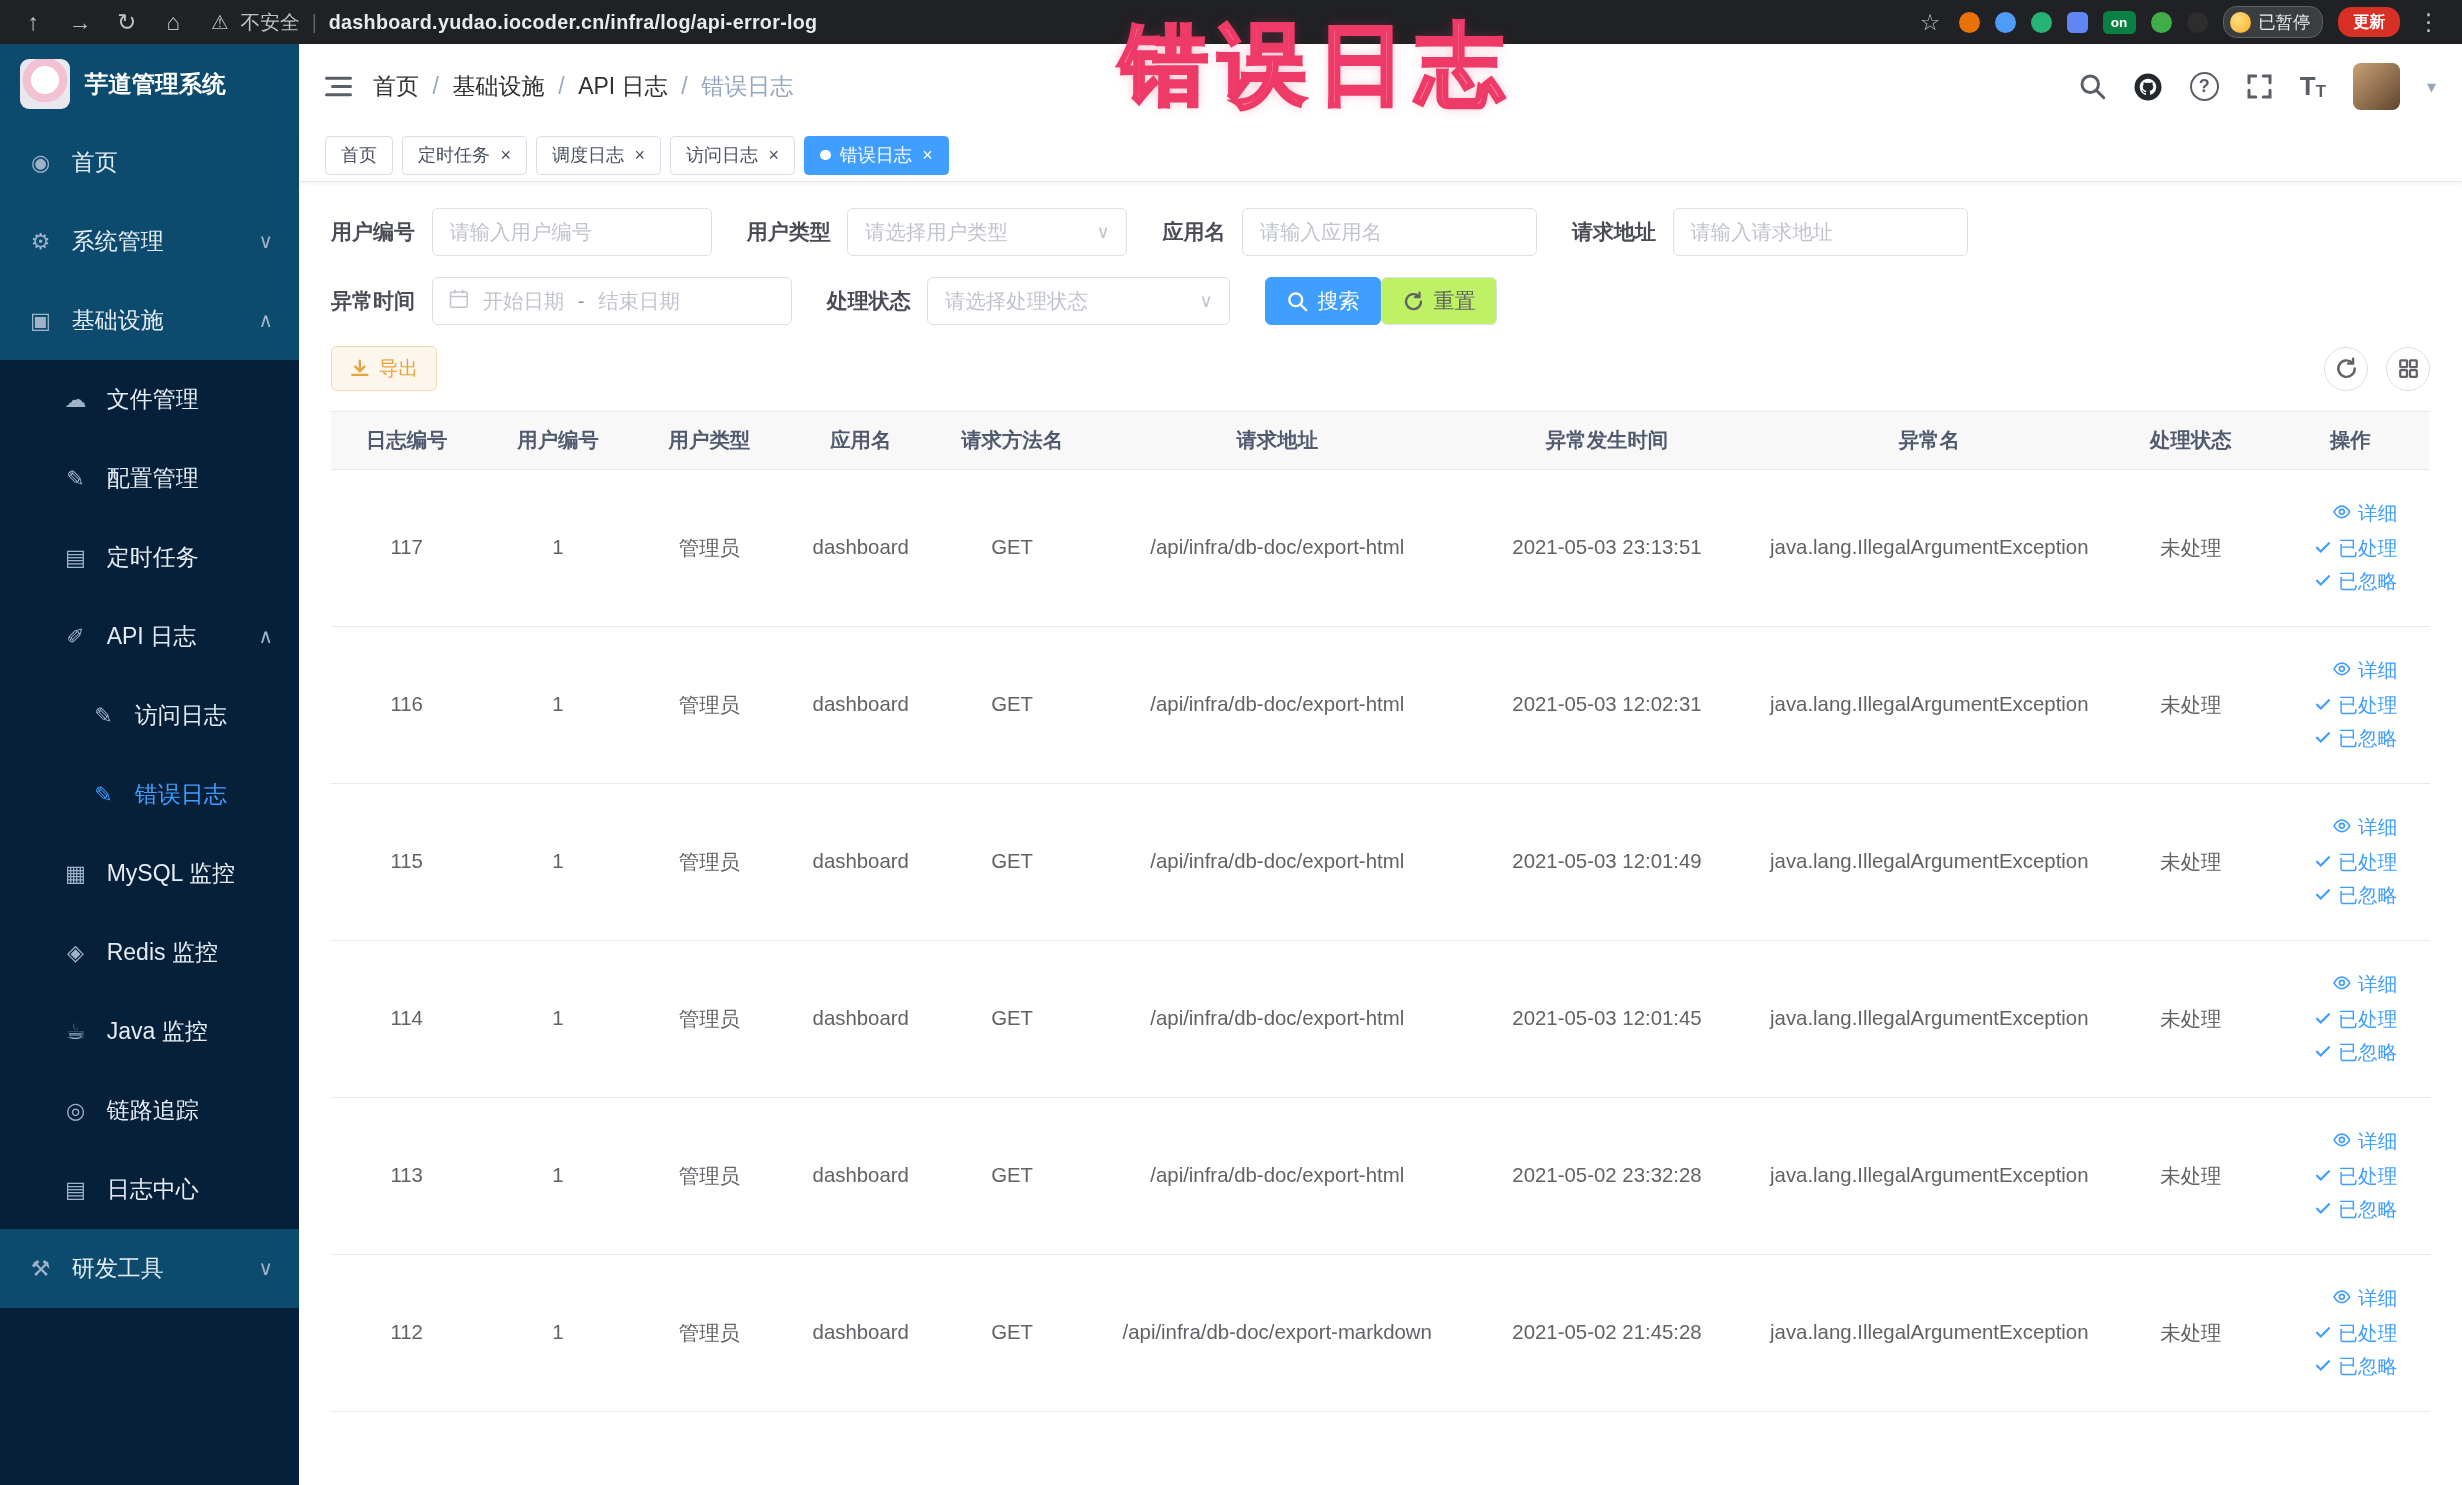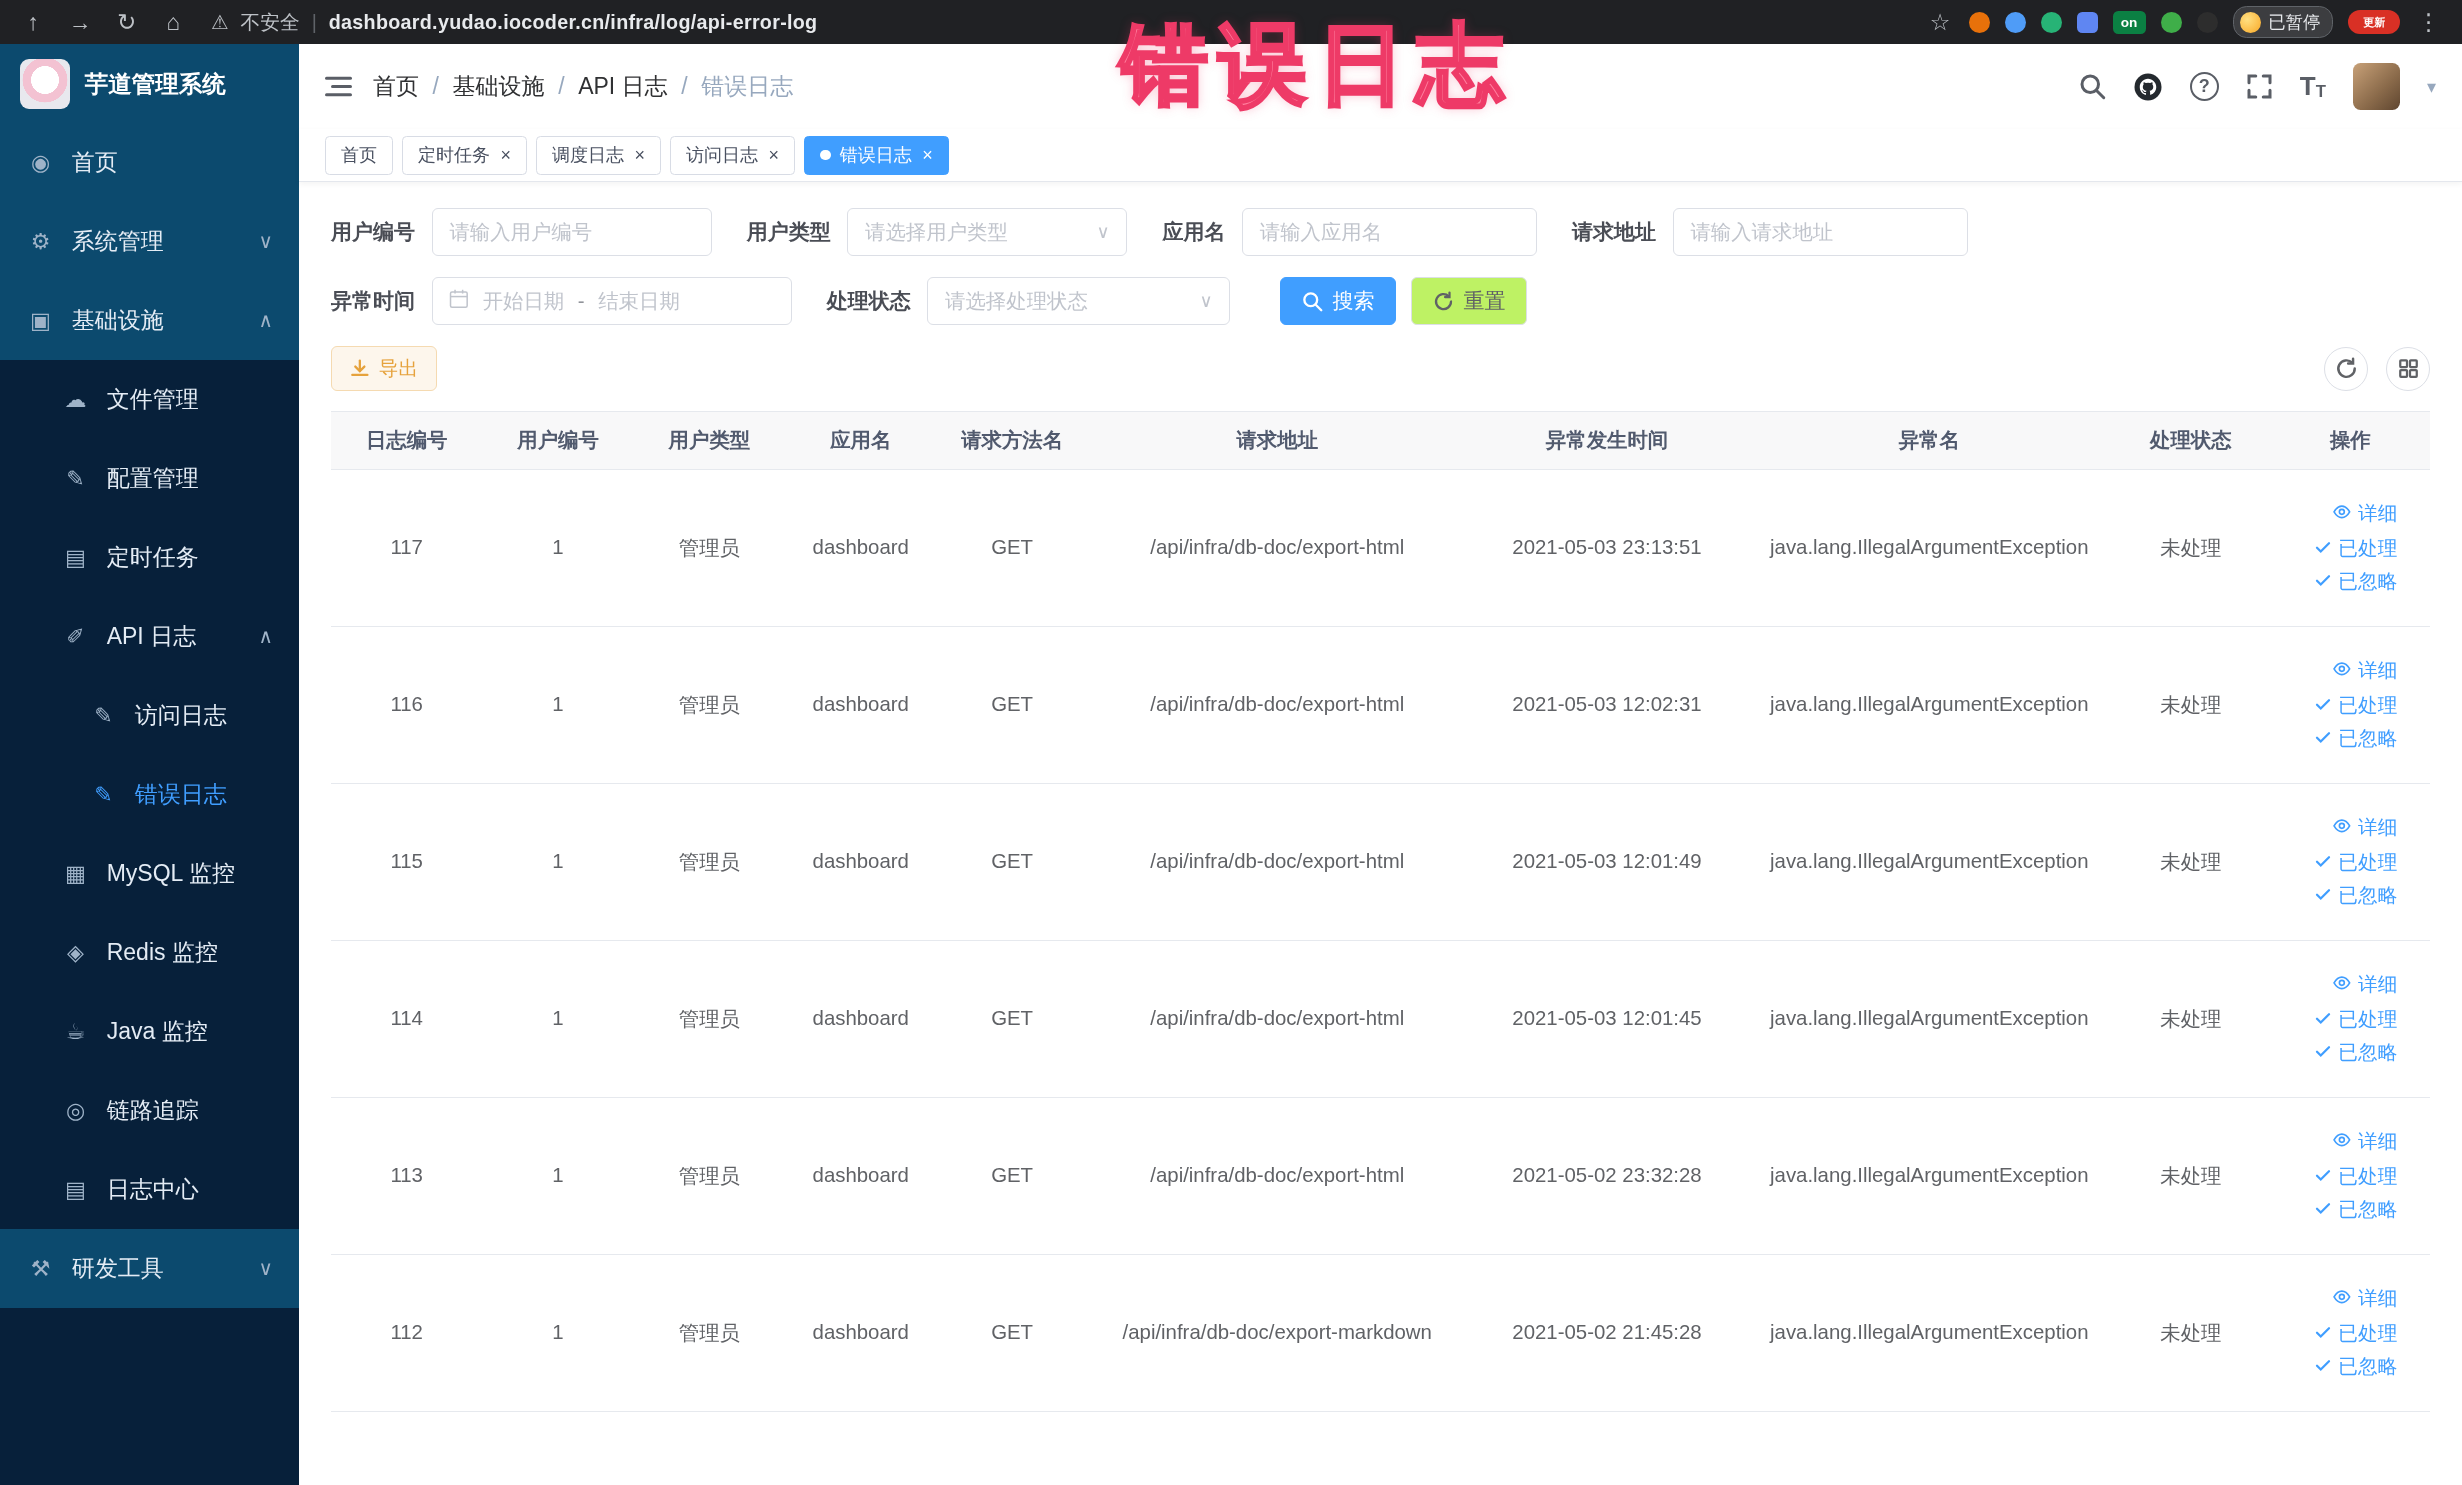--- a/index.html
+++ b/index.html
@@ -26,21 +26,21 @@
   .chrome-right { margin-left:auto; display:flex; align-items:center; gap:15px; }
   .ext { width:21px; height:21px; border-radius:50%; flex:0 0 auto; }
   .ext.sq { border-radius:5.3px; }
   .on-badge { width:33px; height:23px; border-radius:5.3px; background:#0b8043; color:#fff;
               font-size:13.6px; font-weight:700; display:flex; align-items:center; justify-content:center; }
   .paused { display:flex; align-items:center; gap:7.6px; background:#3c3d40;
             border:0.8px solid #5f6368; border-radius:13.6px; padding:3px 12px 3px 6px;
             color:#e8eaed; font-size:17.4px; }
   .paused-emoji { width:21px; height:21px; border-radius:50%;
                   background:radial-gradient(circle at 35% 35%, #ffe082, #f9a825); }
-  .update-btn { background:#d93025; color:#fff; font-size:11px; border-radius:13.6px;
+  .update-btn { background:#d93025; color:#fff; font-size:16px; border-radius:13.6px;
                 padding:4.5px 15px; font-weight:700; }
 
   
   .main-row { display:flex; height:1442px; }
 
   
   .sidebar { width:299px; min-width:299px; background:#0c4a6e; display:flex; flex-direction:column; }
   .logo-row { height:79px; display:flex; align-items:center; gap:15px; padding:0 19.7px; }
   .logo-avatar { width:50px; height:50px; border-radius:9px; overflow:hidden;
                  background:radial-gradient(circle at 50% 42%, #ffffff 0 36%, #f3c2d2 37% 58%, #e8e8ee 59%); }
@@ -96,21 +96,21 @@
   .date-input { gap:13.6px; }
   .date-sep { color:#909399; }
   .ph { color:#c0c4cc; white-space:nowrap; }
 
   .btn { height:48px; border-radius:6px; display:flex; align-items:center; gap:9px;
          padding:0 21px; font-size:21px; cursor:pointer; }
   .btn-primary { background:#409eff; border:1.5px solid #409eff; color:#fff; }
   .btn-plain { background:#bef264; border:1.5px solid #dcdfe6; color:#606266; }
   .btn-warning { height:45px; font-size:19.7px; padding:0 18px;
                  background:#fdf6ec; border:1.5px solid #f5dab1; color:#e6a23c; }
-  .ml20 { margin-left:15px; }
+  .ml20 { margin-left:0; }
 
   .toolbar-row { display:flex; align-items:center; margin:6px 0 19.7px; }
   .circle-btns { margin-left:auto; display:flex; gap:18px; }
   .circle-btn { width:44px; height:44px; border-radius:50%; border:1.5px solid #dcdfe6;
                 background:#fff; color:#606266; display:flex; align-items:center; justify-content:center; }
 
   table.log-table { width:100%; border-collapse:collapse; table-layout:fixed; }
   .log-table th { height:58px; background:#f8f8f9; font-size:20.4px; font-weight:700; color:#515a6e;
                   border-top:1.5px solid #e6e9ee; border-bottom:1.5px solid #e6e9ee; padding:0 6px; }
   .log-table td { height:157px; font-size:20.4px; color:#606266; text-align:center;

